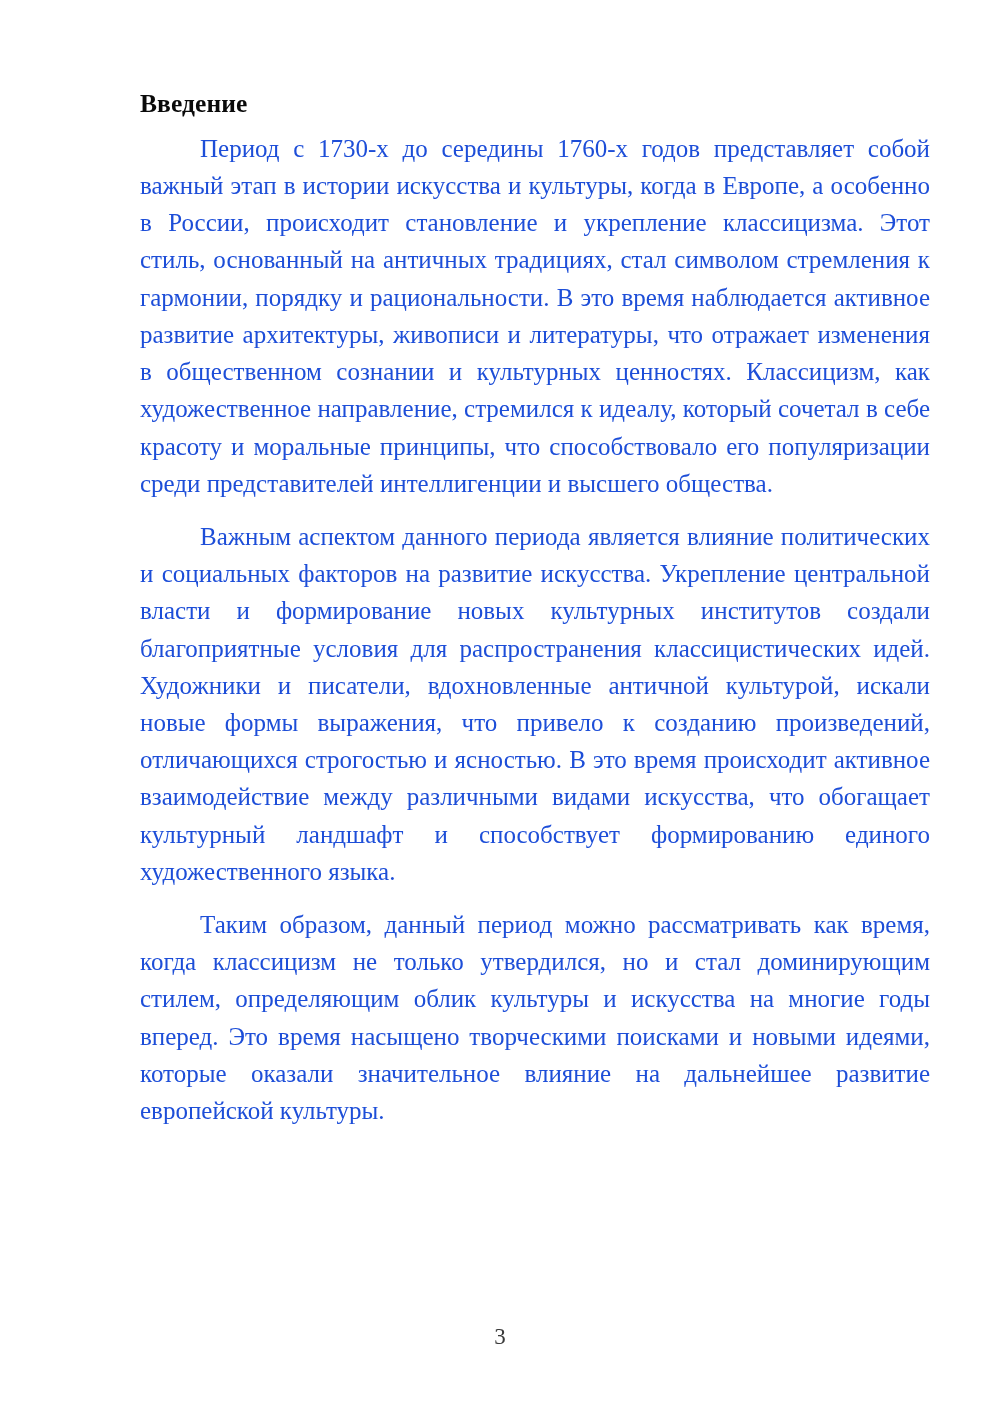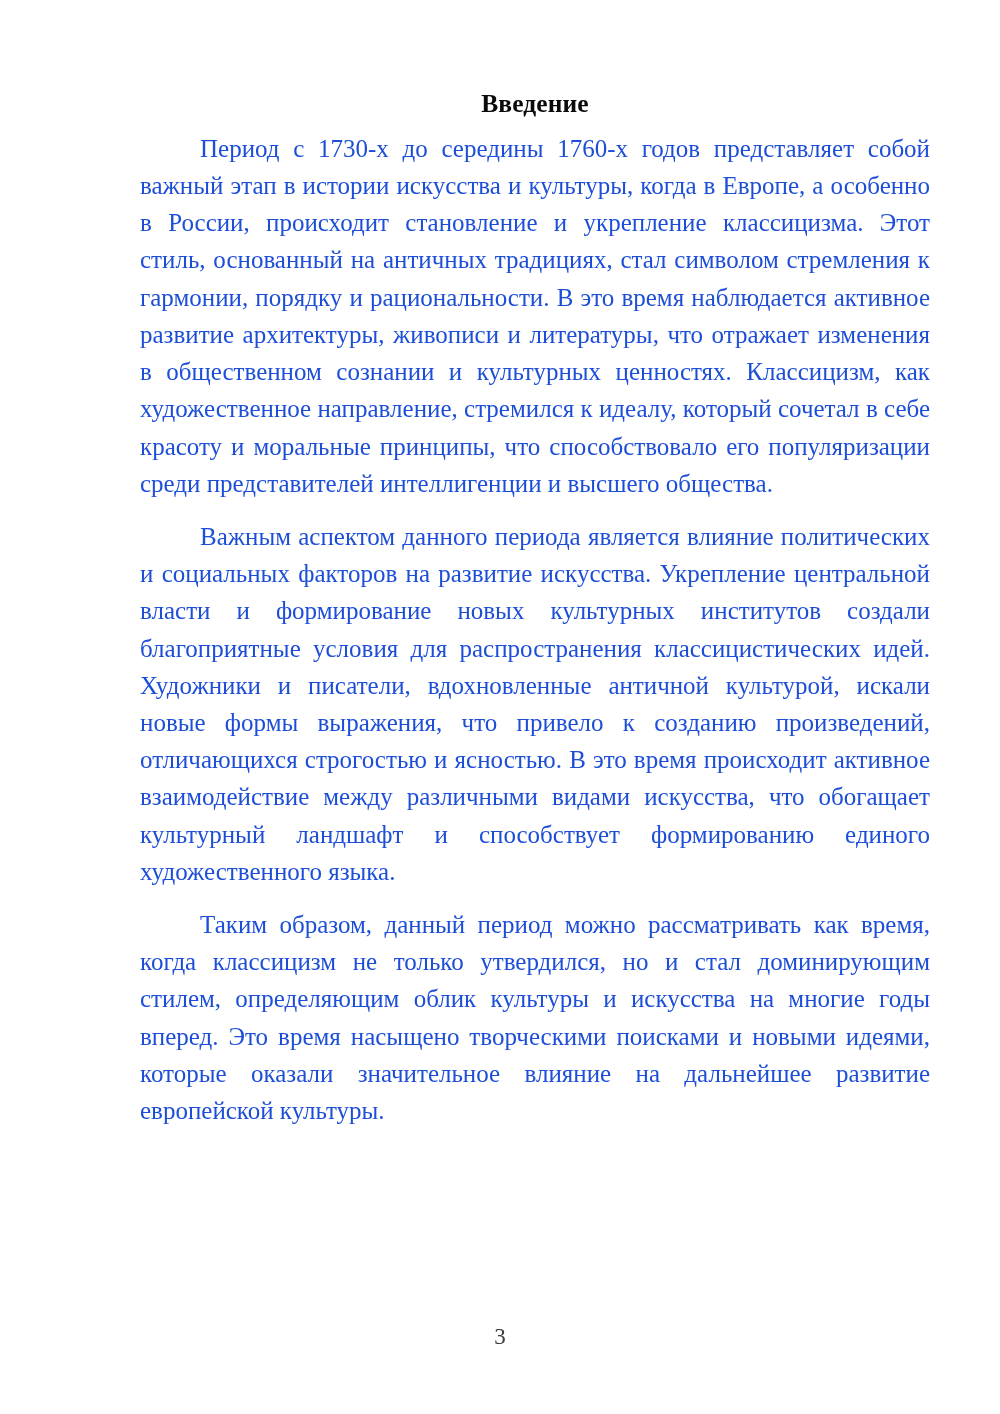--- a/index.html
+++ b/index.html
@@ -30,21 +30,20 @@
   .content {
     position: absolute;
     left: 140px;
     top: 88px;
     width: 790px;
   }
 
   .doc-heading {
     font-size: 25.5px;
     font-weight: bold;
-    text-align: center;
     line-height: 1.25;
     margin: 0 0 10px 0;
     letter-spacing: 0.1px;
     color: #0a0a0a;
   }
 
   .body-paragraph {
     font-size: 25px;
     line-height: 37.2px;
     text-align: justify;

